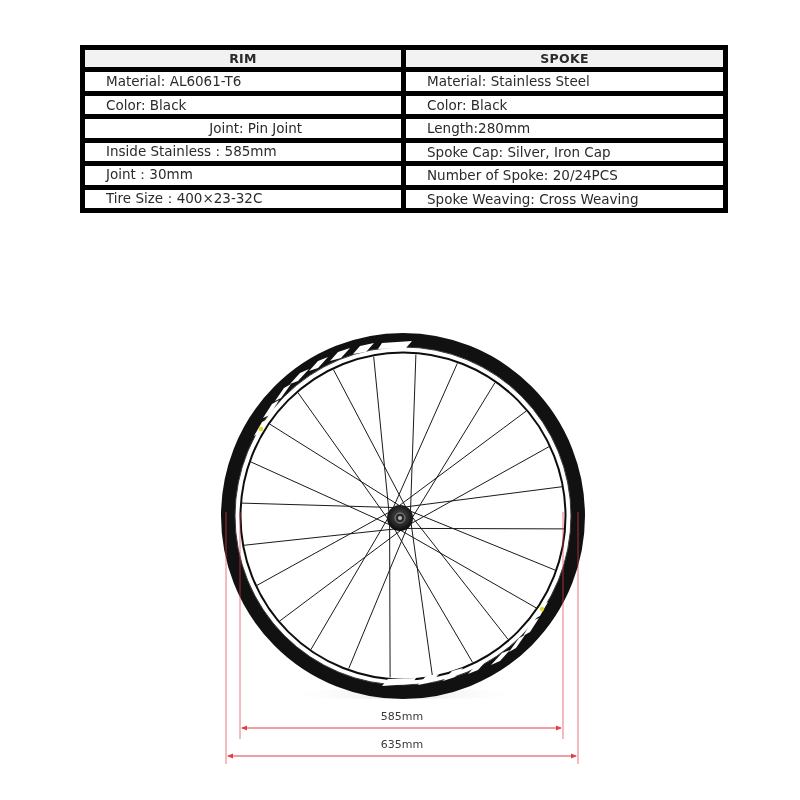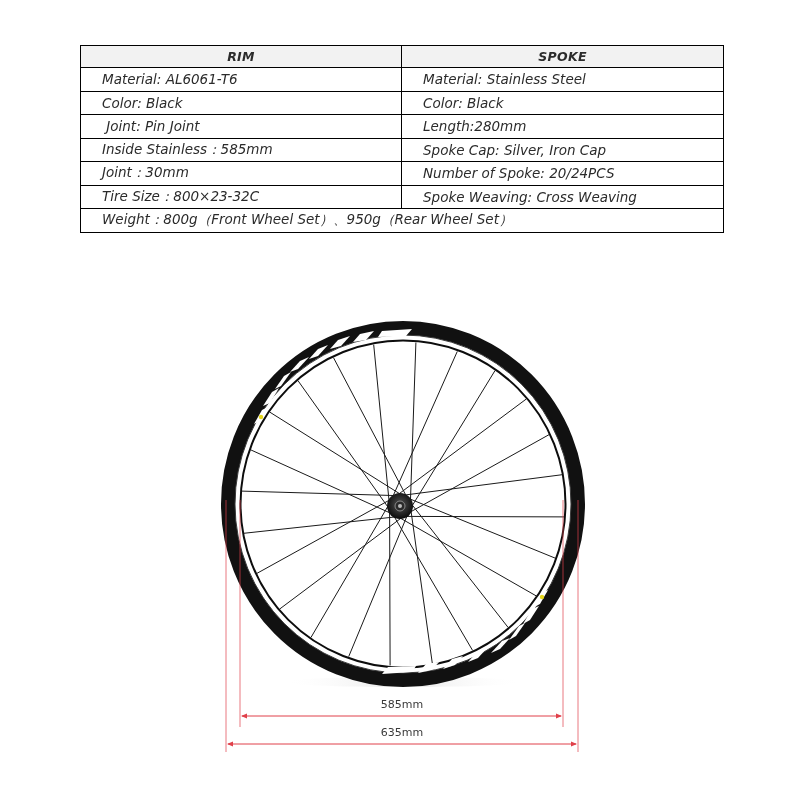--- a/index.html
+++ b/index.html
@@ -10,44 +10,43 @@
     }
     .page { position: relative; width: 800px; height: 800px; }
 
     
     .spec-table {
       position: absolute; left: 80px; top: 45px; width: 643px;
       border-collapse: collapse; table-layout: fixed;
       font-size: 13.5px;
     }
     .spec-table td, .spec-table th {
-      border: 1px solid #000000;
+      border: 5px solid #000000;
       height: 23.5px;
       padding: 0 0 0 21px;
       white-space: nowrap;
       text-align: left;
       font-weight: normal;
       color: #2b2b2b;
-      font-style: italic;
     }
     .spec-table th {
       background: #f2f2f2;
       text-align: center;
       padding: 0;
       font-weight: bold;
       font-size: 12.5px;
       letter-spacing: 0.3px;
       height: 22px;
       color: #2b2b2b;
     }
     .spec-table col.c1 { width: 321px; }
     .spec-table col.c2 { width: 322px; }
 
     
-    .wheel-wrap { position: absolute; left: 0; top: 0; width: 800px; height: 767px; pointer-events: none; }
+    .wheel-wrap { position: absolute; left: 0; top: 12px; width: 800px; height: 767px; pointer-events: none; }
     .wheel-wrap svg { position: absolute; left: 0; top: 0; }
     .dim-label {
       position: absolute; font-size: 11px; color: #3a3a3a;
       transform: translateX(-50%);
       font-family: "DejaVu Sans", sans-serif;
     }
   </style>
 </head>
 <body>
 
@@ -67,37 +66,34 @@
     <tbody>
       <tr>
         <td>Material: AL6061-T6</td>
         <td>Material: Stainless Steel</td>
       </tr>
       <tr>
         <td>Color: Black</td>
         <td>Color: Black</td>
       </tr>
       <tr>
-        <td style="white-space:pre;"> Joint: Pin Joint</td>
+        <td style="white-space:pre;text-align:center;"> Joint: Pin Joint</td>
         <td>Length:280mm</td>
       </tr>
       <tr>
         <td>Inside Stainless：585mm</td>
         <td>Spoke Cap: Silver, Iron Cap</td>
       </tr>
       <tr>
         <td>Joint：30mm</td>
         <td>Number of Spoke: 20/24PCS</td>
       </tr>
       <tr>
-        <td>Tire Size：800×23-32C</td>
+        <td>Tire Size：400×23-32C</td>
         <td>Spoke Weaving: Cross Weaving</td>
-      </tr>
-      <tr>
-        <td colspan="2">Weight：800g（Front Wheel Set）、950g（Rear Wheel Set）</td>
       </tr>
     </tbody>
   </table>
 
   <div class="wheel-wrap">
     <svg width="800" height="800" viewBox="0 0 800 800">
       <defs>
         <radialGradient id="hubGrad" cx="50%" cy="45%" r="55%">
           <stop offset="0%" stop-color="#555"></stop>
           <stop offset="100%" stop-color="#0a0a0a"></stop>

